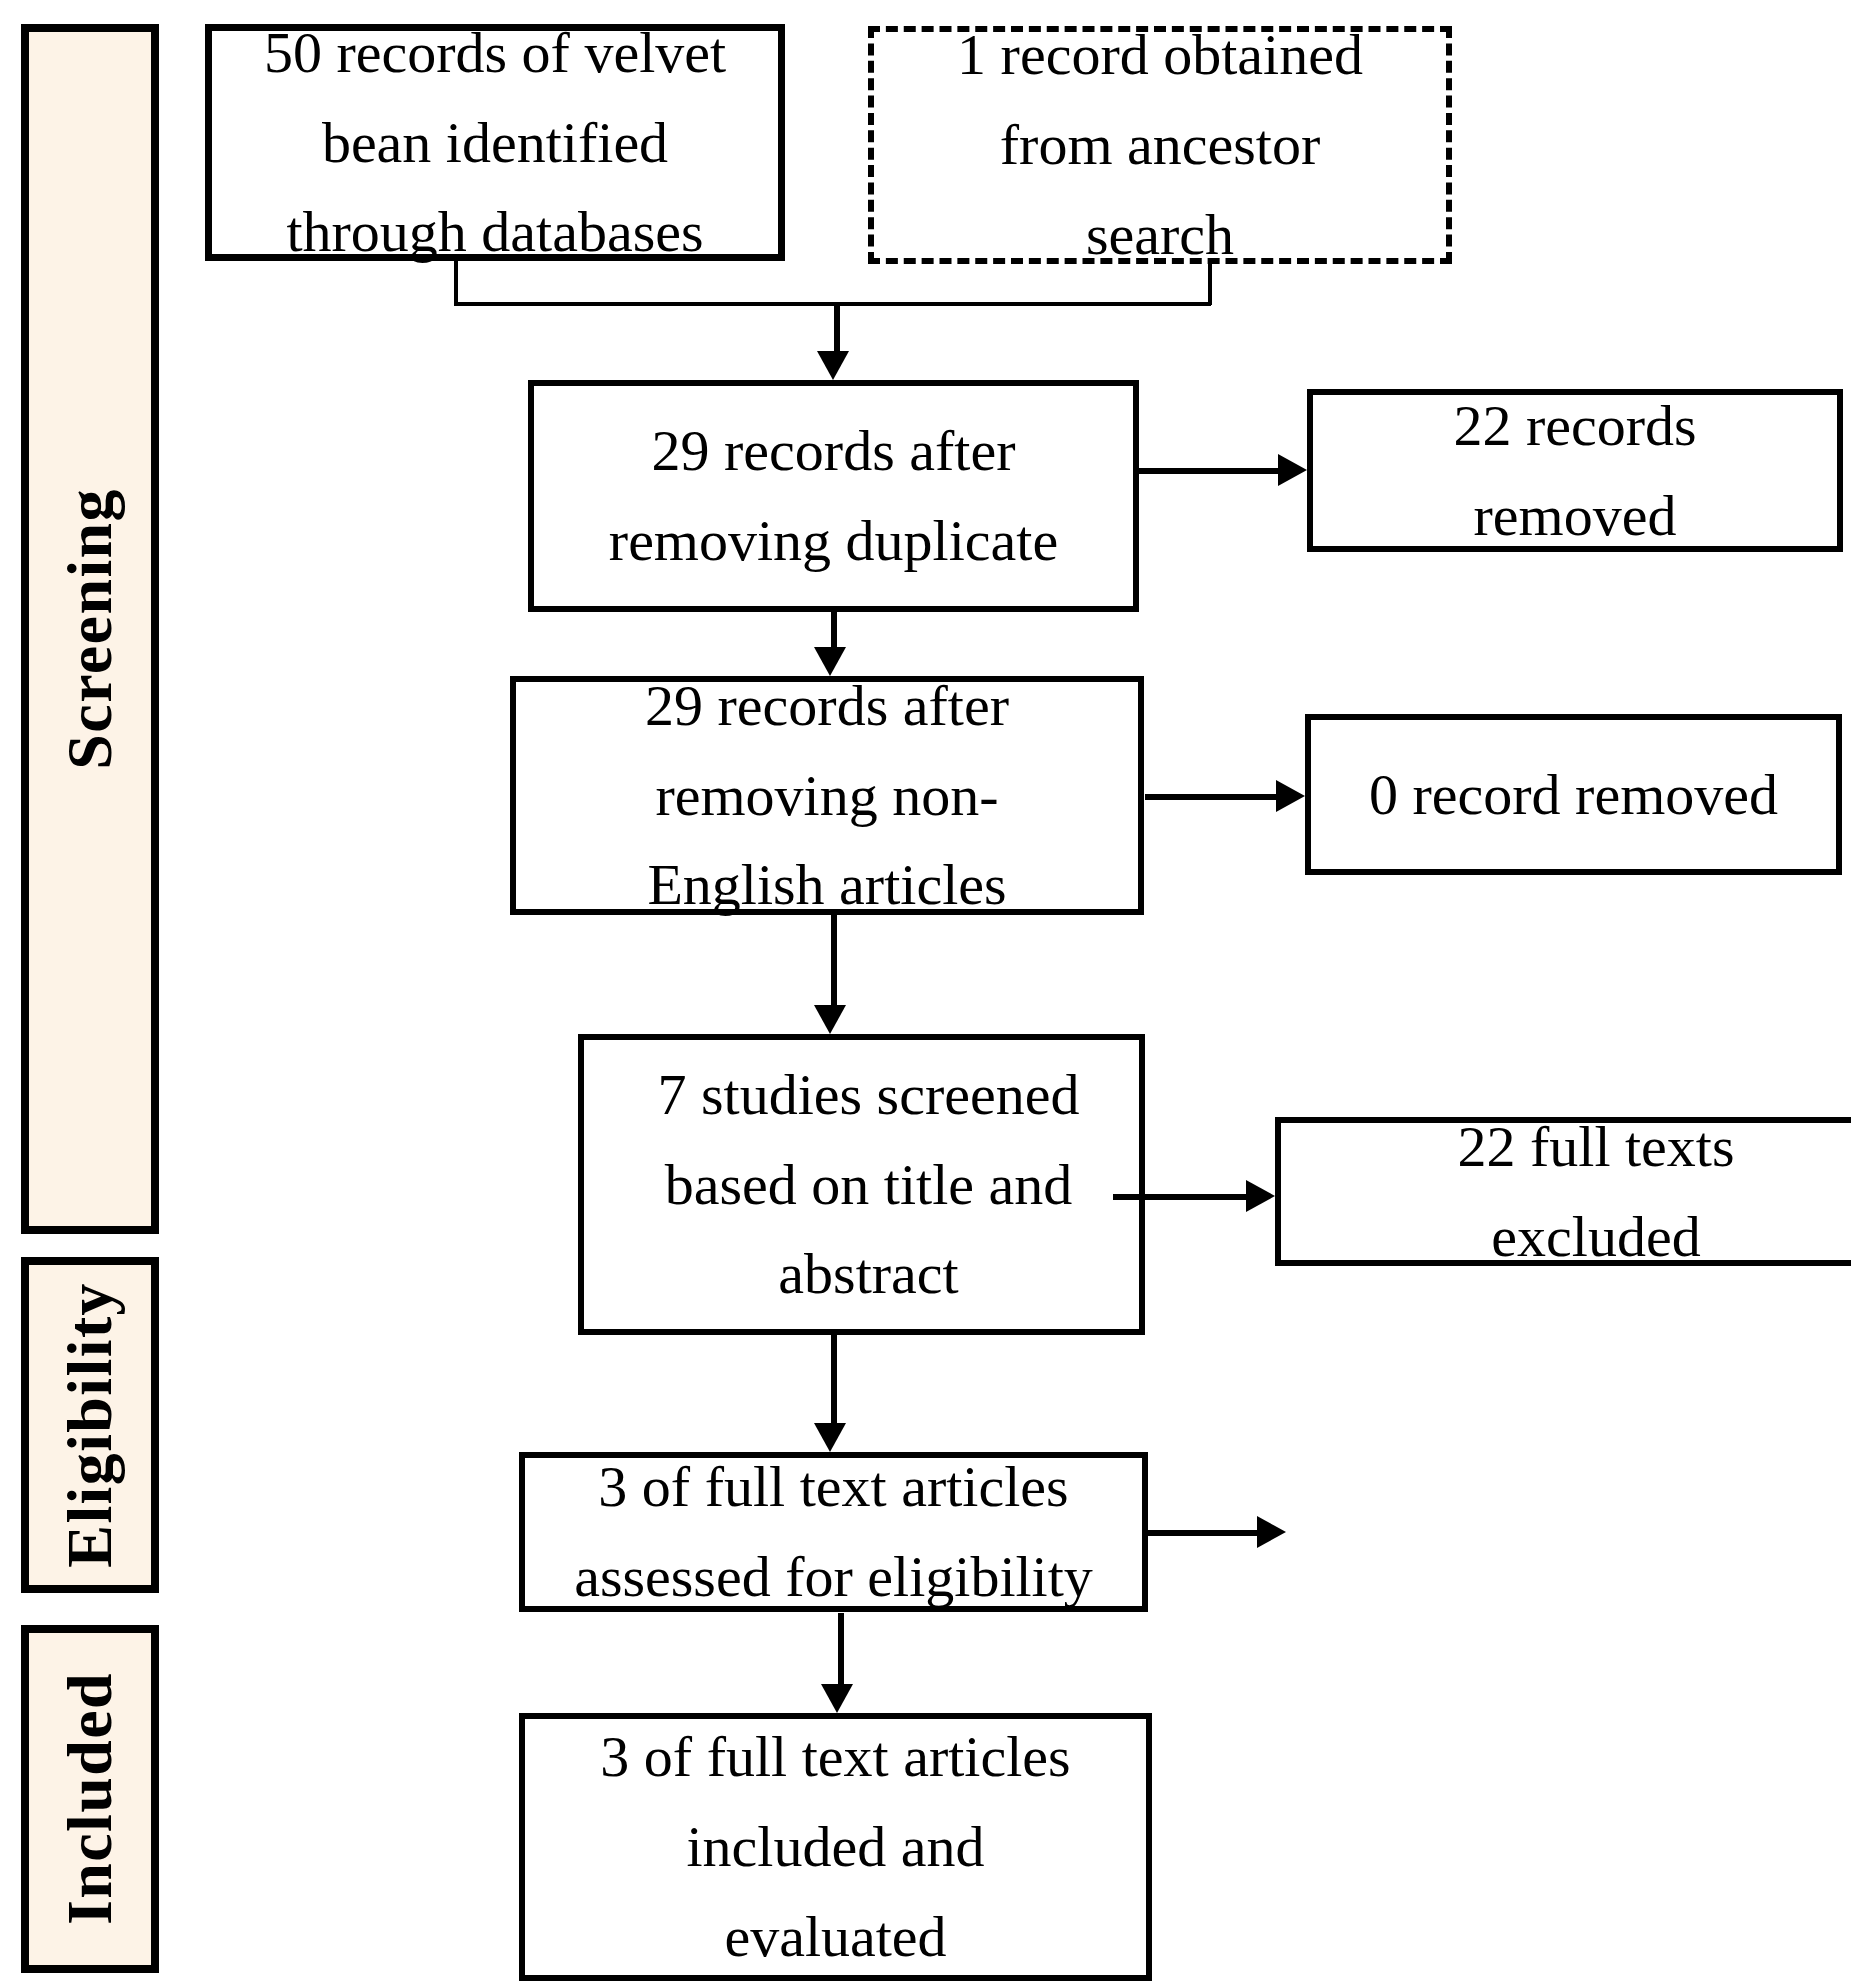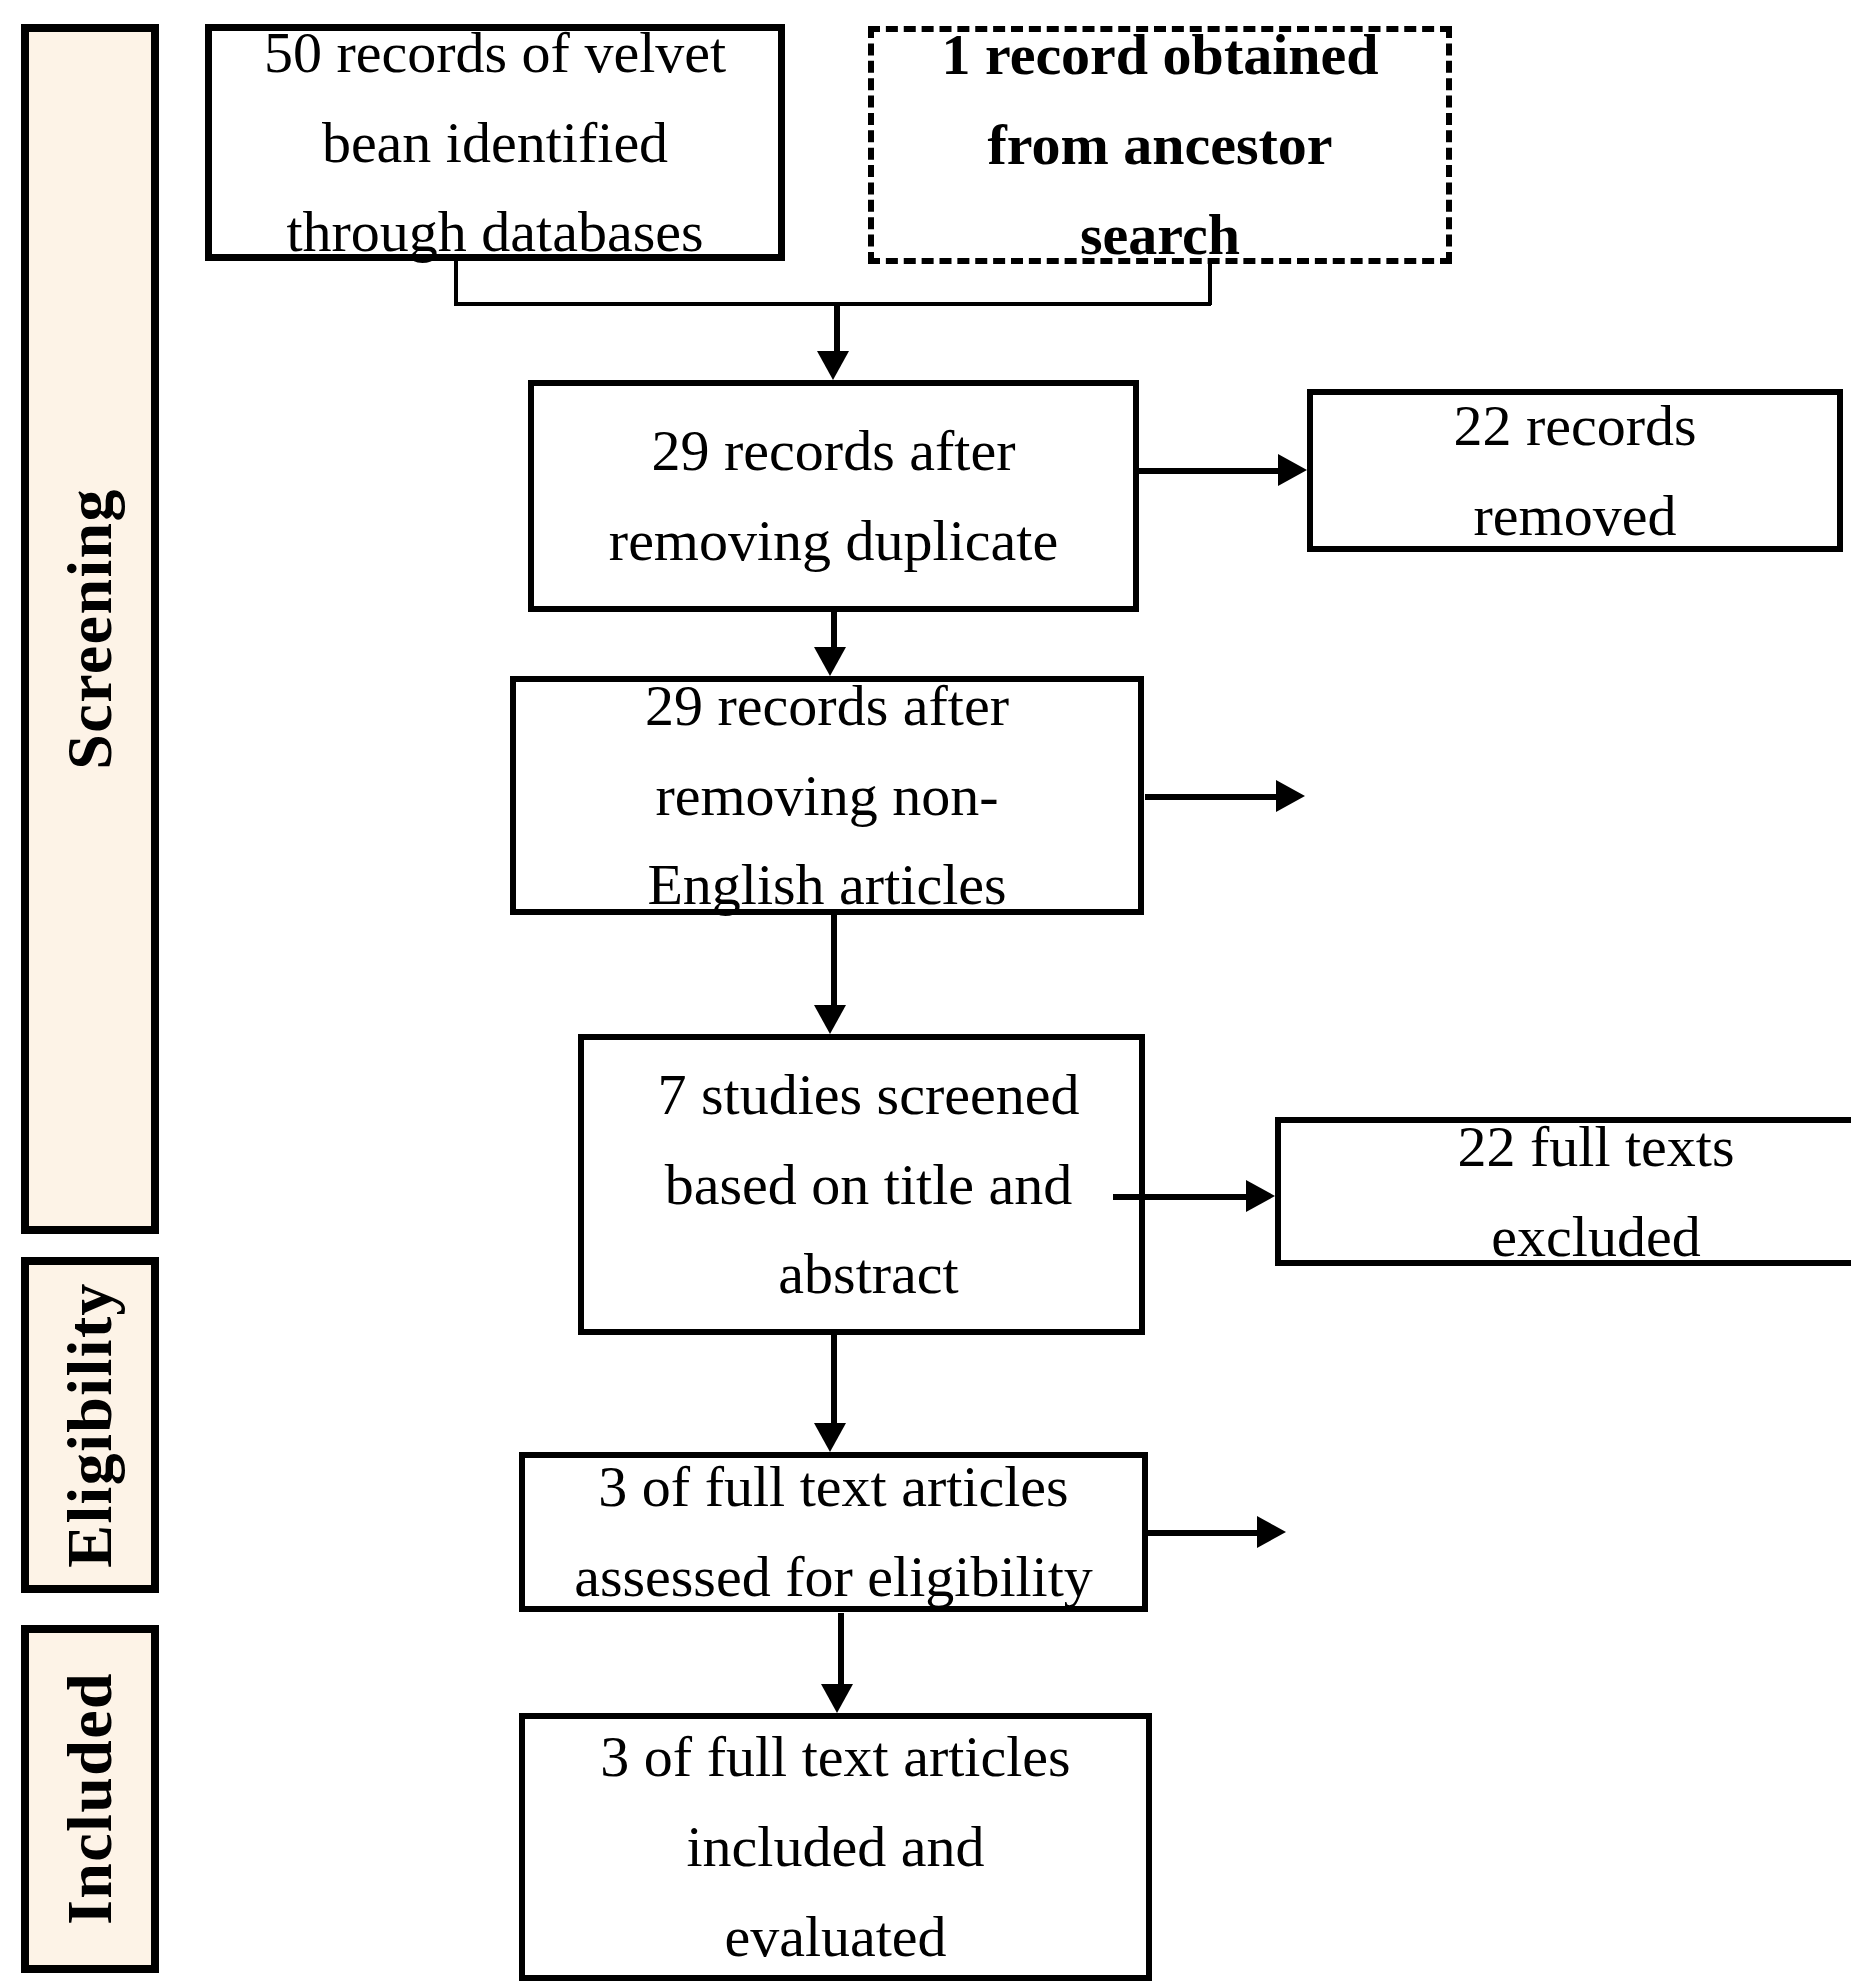--- a/index.html
+++ b/index.html
@@ -36,21 +36,21 @@
     position:absolute;box-sizing:border-box;
     border:6.2px solid var(--line);
     background:var(--paper);
     display:flex;align-items:center;justify-content:center;
     text-align:center;
     font-size:58px;line-height:1.55;
     white-space:pre-line;
     padding:2.8px 7px;
   }
   .fbox.thick{border-width:7px;}
-  .fbox.dashed{border-style:dashed;font-weight:bold;}
+  .fbox.dashed{border-style:dashed;}
   
   .vline,.hline,.tvline,.thline{position:absolute;background:var(--line);}
   .vline{width:5.5px;}
   .hline{height:5.5px;}
   .tvline{width:3.5px;}
   .thline{height:3.5px;}
   .head-down{
     position:absolute;width:0;height:0;
     border-left:16.6px solid transparent;
     border-right:16.6px solid transparent;
@@ -100,20 +100,21 @@
 removed</div>
 
   <div class="vline" style="left:831px;top:612px;height:35px;"></div>
   <div class="head-down" style="left:814px;top:647px;"></div>
 
   <div class="fbox" style="left:510px;top:676px;width:634px;height:239px;">29 records after
 removing non-
 English articles</div>
   <div class="hline" style="left:1145px;top:794px;width:131px;"></div>
   <div class="head-right" style="left:1276px;top:780px;"></div>
+  <div class="fbox" style="left:1305px;top:714px;width:537px;height:161px;">0 record removed</div>
 
   <div class="vline" style="left:831px;top:914px;height:91px;"></div>
   <div class="head-down" style="left:814px;top:1005px;"></div>
 
   <div class="fbox" style="left:578px;top:1034px;width:567px;height:301px;padding-left:21px;">7 studies screened
 based on title and
 abstract</div>
   <div class="hline" style="left:1113px;top:1194px;width:133px;"></div>
   <div class="head-right" style="left:1246px;top:1180px;"></div>
   <div class="fbox" style="left:1275px;top:1117px;width:642px;height:149px;">22 full texts

